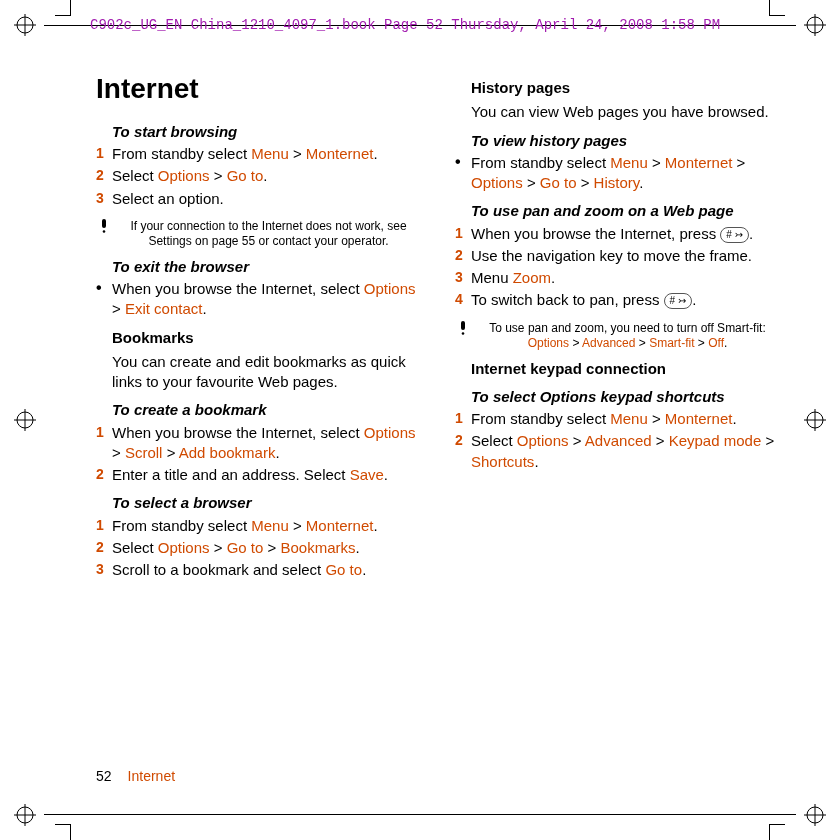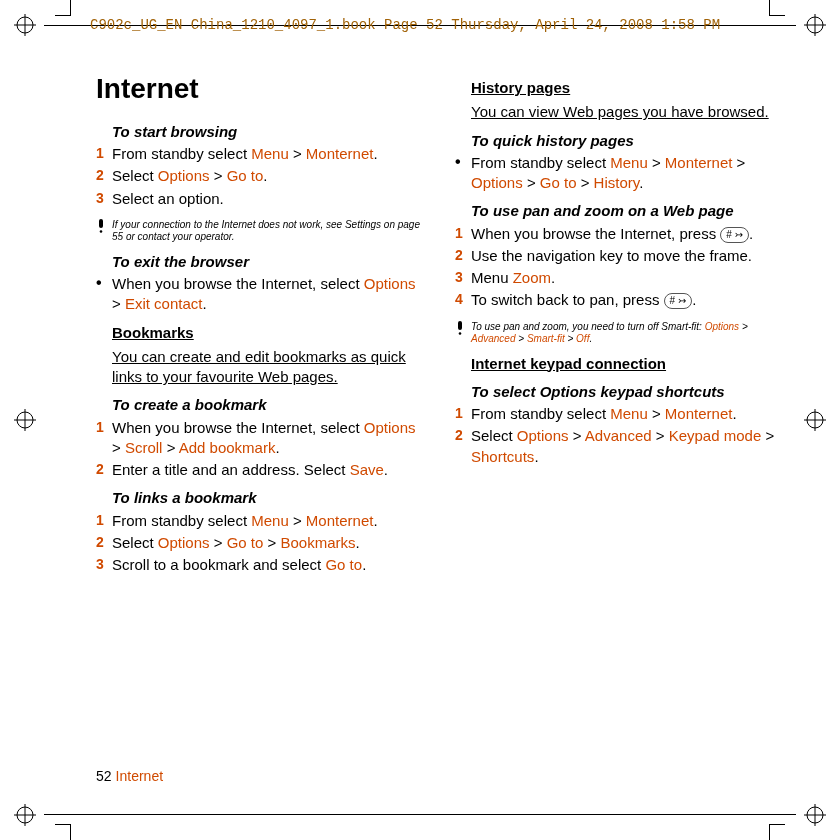--- a/index.html
+++ b/index.html
@@ -58,21 +58,21 @@
   .crop.bl2::after  { width: 16px; height: 1px; left: 0; bottom: 15px; }
   .crop.br2::before { width: 1px; height: 16px; right: 15px; bottom: 0; }
   .crop.br2::after  { width: 16px; height: 1px; right: 0; bottom: 15px; }
 
   .header-text {
     position: absolute;
     top: 17px;
     left: 90px;
     font-family: "Courier New", monospace;
     font-size: 14px;
-    color: #a16207;
+    color: #a21caf;
   }
   .page {
     position: absolute;
     top: 70px;
     left: 96px;
     right: 56px;
     bottom: 60px;
   }
   .cols {
     display: flex;
@@ -116,53 +116,52 @@
     flex-shrink: 0;
     font-size: 16px;
     line-height: 1.1;
   }
   .step .body { flex: 1; }
   .link { color: #d04a00; }
   .sep { color: #000; }
   .note {
     display: flex;
     align-items: flex-start;
-    font-style: italic;
-    font-size: 10px;
+    font-size: 12px;
     margin: 10px 0 6px 0;
     line-height: 1.25;
+    text-align: center;
   }
   .note .icon {
     width: 16px;
     flex-shrink: 0;
     font-style: normal;
   }
   .note .body { flex: 1; }
   .para {
     margin-left: 16px;
     margin-bottom: 4px;
-    text-decoration: underline;
   }
   .key {
     display: inline-block;
     border: 1px solid #555;
     border-radius: 9px;
     padding: 0 5px;
     font-size: 10px;
     line-height: 14px;
     vertical-align: 1px;
     font-style: normal;
   }
   .footer-page {
     position: absolute;
     bottom: 56px;
     left: 96px;
     font-size: 14px;
   }
-  .footer-page .pn { color: #000; margin-right: 4px; }
+  .footer-page .pn { color: #000; margin-right: 16px; }
   .footer-page .sec { color: #d04a00; }
 </style>
 </head>
 <body>
 
 <div class="reg tl">
     <svg viewBox="0 0 22 22">
       <circle cx="11" cy="11" r="8" fill="none" stroke="#000"></circle>
       <line x1="0" y1="11" x2="22" y2="11" stroke="#000"></line>
       <line x1="11" y1="0" x2="11" y2="22" stroke="#000"></line>
@@ -252,40 +251,40 @@
       <div class="subhead-bi">To create a bookmark</div>
       <div class="step">
         <span class="num">1</span>
         <span class="body"><span>When you browse the Internet, select </span><span class="link">Options</span> <span class="sep">&gt;</span> <span class="link">Scroll</span> <span class="sep">&gt;</span> <span class="link">Add bookmark</span><span>.</span></span>
       </div>
       <div class="step">
         <span class="num">2</span>
         <span class="body"><span>Enter a title and an address. Select </span><span class="link">Save</span><span>.</span></span>
       </div>
 
-      <div class="subhead-bi">To links a bookmark</div>
+      <div class="subhead-bi">To select a browser</div>
       <div class="step">
         <span class="num">1</span>
         <span class="body"><span>From standby select </span><span class="link">Menu</span> <span class="sep">&gt;</span> <span class="link">Monternet</span><span>.</span></span>
       </div>
       <div class="step">
         <span class="num">2</span>
         <span class="body"><span>Select </span><span class="link">Options</span> <span class="sep">&gt;</span> <span class="link">Go to</span> <span class="sep">&gt;</span> <span class="link">Bookmarks</span><span>.</span></span>
       </div>
       <div class="step">
         <span class="num">3</span>
         <span class="body"><span>Scroll to a bookmark and select </span><span class="link">Go to</span><span>.</span></span>
       </div>
     </div>
 
     <div class="col">
       <div class="subhead-bold para">History pages</div>
       <div class="para">You can view Web pages you have browsed.</div>
 
-      <div class="subhead-bi">To quick history pages</div>
+      <div class="subhead-bi">To view history pages</div>
       <div class="step">
         <span class="bullet">•</span>
         <span class="body"><span>From standby select </span><span class="link">Menu</span> <span class="sep">&gt;</span> <span class="link">Monternet</span> <span class="sep">&gt;</span> <span class="link">Options</span> <span class="sep">&gt;</span> <span class="link">Go to</span> <span class="sep">&gt;</span> <span class="link">History</span><span>.</span></span>
       </div>
 
       <div class="subhead-bi">To use pan and zoom on a Web page</div>
       <div class="step">
         <span class="num">1</span>
         <span class="body"><span>When you browse the Internet, press </span><span class="key"># ↣</span><span>.</span></span>
       </div>

